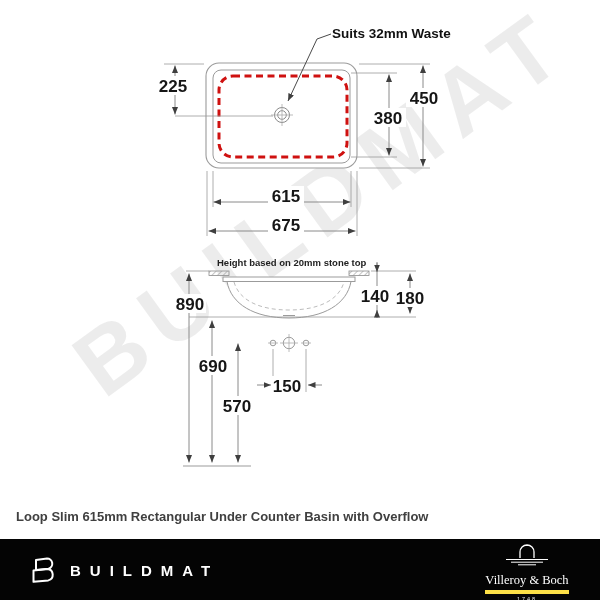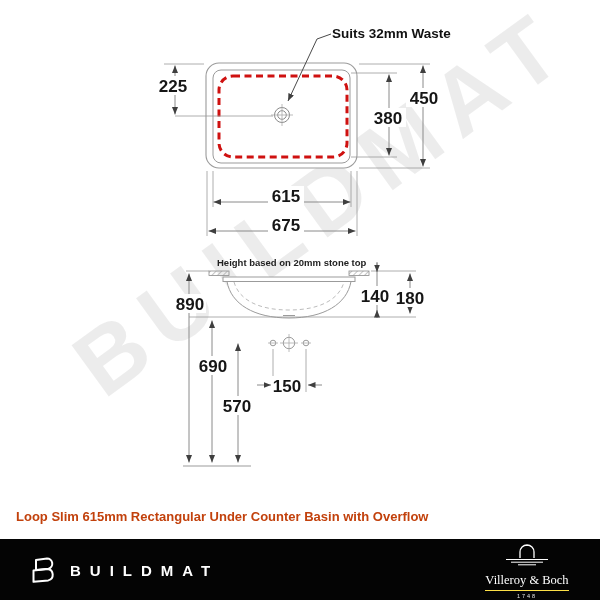--- a/index.html
+++ b/index.html
@@ -6,27 +6,27 @@
     font-family:"Liberation Sans","DejaVu Sans",sans-serif;position:relative;}
   .stage{position:absolute;left:0;top:0;width:600px;height:600px;}
   .watermark{position:absolute;left:-28px;top:150px;width:700px;text-align:center;
     font-size:92px;font-weight:bold;letter-spacing:14px;color:rgba(0,0,0,0.075);
     transform:rotate(-36deg);white-space:nowrap;z-index:0;pointer-events:none;}
   svg.drawing{position:absolute;left:0;top:0;z-index:1;}
   .dim-num{font-size:17px;font-weight:600;fill:#161616;}
   .note-sm{font-size:9.5px;font-weight:700;fill:#222222;}
   .callout{font-size:13.5px;font-weight:700;fill:#111111;}
   .title-bar{position:absolute;left:16px;top:509px;width:560px;z-index:2;
-    font-size:13px;font-weight:700;color:#c2410c;}
+    font-size:13px;font-weight:700;color:#404040;}
   .footer{position:absolute;left:0;top:539px;width:600px;height:61px;background:#040404;z-index:3;}
   .brand-wrap{position:absolute;left:30px;top:14px;display:flex;align-items:center;}
   .brand-text{color:#ffffff;font-size:15px;font-weight:700;letter-spacing:9px;margin-left:12px;margin-top:4px;}
   .vb-wrap{position:absolute;right:28px;top:4px;width:90px;text-align:center;color:#fff;}
   .vb-name{font-family:"Liberation Serif","DejaVu Serif",serif;font-size:12.5px;
-    border-bottom:1px solid #fde047;padding-bottom:2px;display:inline-block;margin-top:1px;}
+    border-bottom:4px solid #fde047;padding-bottom:2px;display:inline-block;margin-top:1px;}
   .vb-year{font-size:5.5px;letter-spacing:2px;margin-top:2px;color:#e8e8e8;}
 </style>
 </head>
 <body>
 
 <div class="stage">
 
   <div class="watermark">BUILDMAT</div>
 
   <svg class="drawing" width="600" height="505" viewBox="0 0 600 505">

